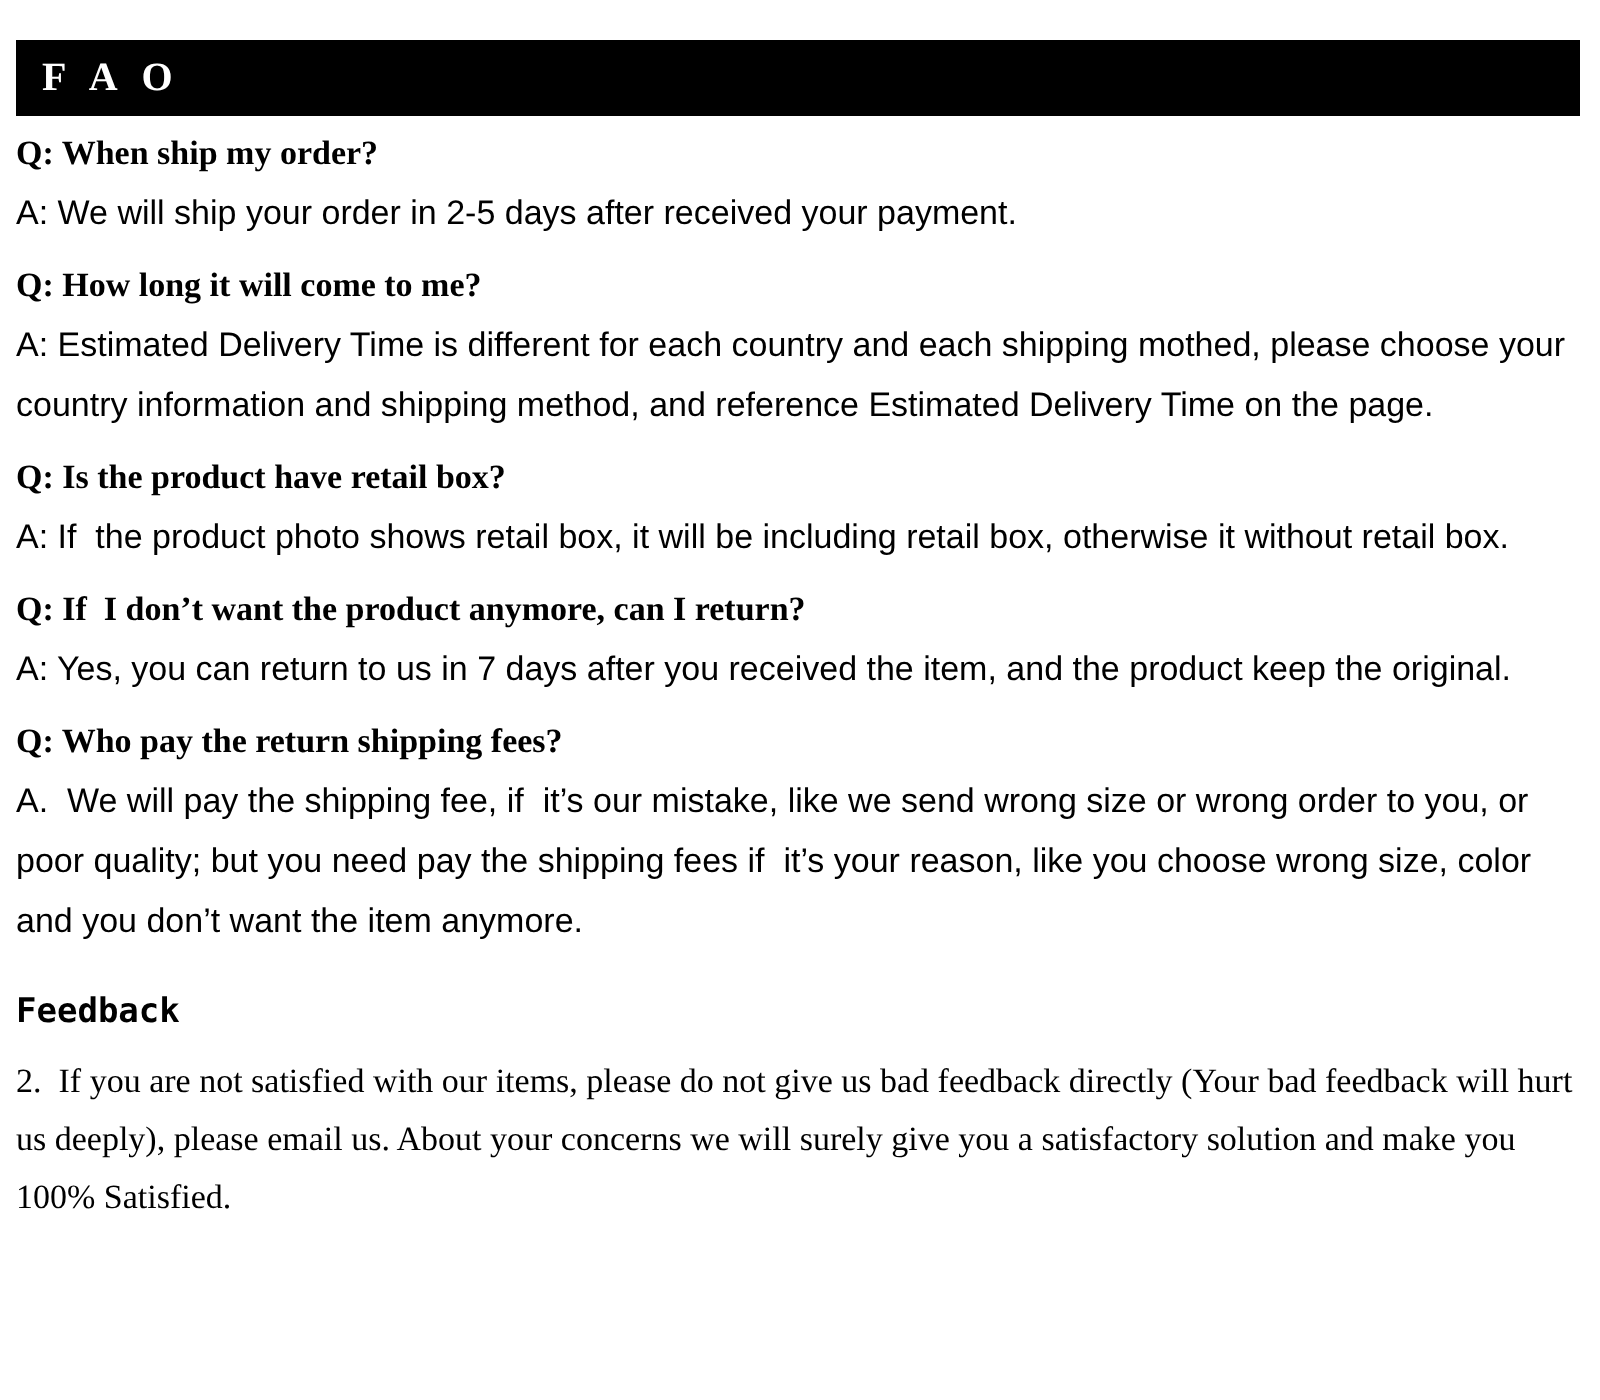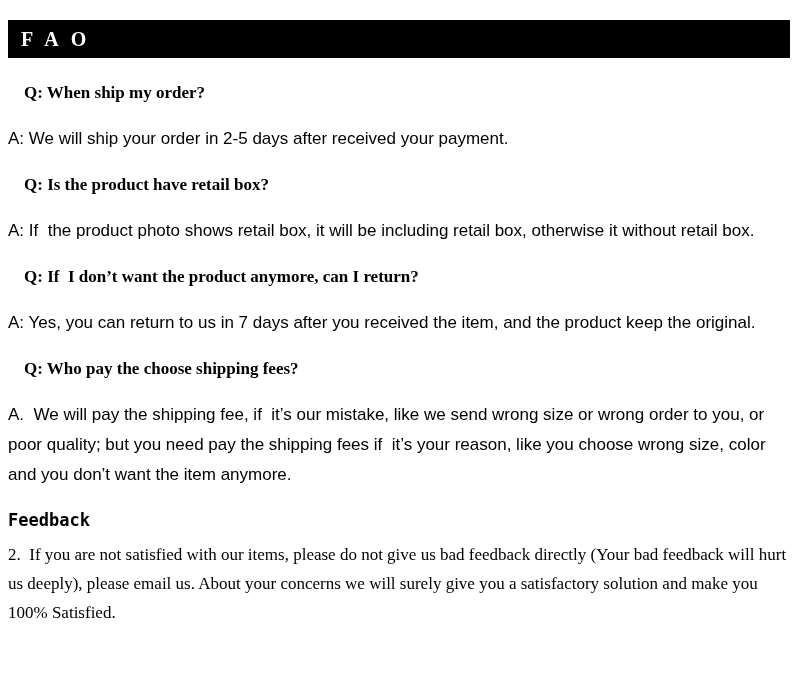--- a/index.html
+++ b/index.html
@@ -56,21 +56,21 @@
 
   .qa-block {
     margin: 0 0 6px 0;
   }
 
   .q-line {
     font-family: "Liberation Serif", "DejaVu Serif", serif;
     font-weight: bold;
     font-size: 17px;
     line-height: 30px;
-    margin: 16px;
+    margin: 0;
     white-space: pre-wrap;
   }
 
   .a-line {
     font-family: Liberation Sans, sans-serif;
     font-weight: normal;
     font-size: 17px;
     line-height: 30px;
     margin: 0;
     white-space: pre-wrap;
@@ -109,33 +109,37 @@
     <span class="banner-title">F A O</span>
   </div>
 
   <div class="content">
 
     <div class="qa-block">
       <p class="q-line">Q: When ship my order?</p>
       <p class="a-line">A: We will ship your order in 2-5 days after received your payment.</p>
     </div>
 
+    <div class="qa-block">
+      <p class="q-line">Q: How long it will come to me?</p>
+      <p class="a-line">A: Estimated Delivery Time is different for each country and each shipping mothed, please choose your country information and shipping method, and reference Estimated Delivery Time on the page.</p>
+    </div>
 
     <div class="qa-block">
       <p class="q-line">Q: Is the product have retail box?</p>
       <p class="a-line">A: If  the product photo shows retail box, it will be including retail box, otherwise it without retail box.</p>
     </div>
 
     <div class="qa-block">
       <p class="q-line">Q: If  I don’t want the product anymore, can I return?</p>
       <p class="a-line">A: Yes, you can return to us in 7 days after you received the item, and the product keep the original.</p>
     </div>
 
     <div class="qa-block">
-      <p class="q-line">Q: Who pay the choose shipping fees?</p>
+      <p class="q-line">Q: Who pay the return shipping fees?</p>
       <p class="a-line">A.  We will pay the shipping fee, if  it’s our mistake, like we send wrong size or wrong order to you, or poor quality; but you need pay the shipping fees if  it’s your reason, like you choose wrong size, color and you don’t want the item anymore.</p>
     </div>
 
     <div class="section section-feedback">
       <p class="section-heading">Feedback</p>
       <p class="section-para">2.  If you are not satisfied with our items, please do not give us bad feedback directly (Your bad feedback will hurt us deeply), please email us. About your concerns we will surely give you a satisfactory solution and make you 100% Satisfied.</p>
     </div>
 
   </div>
 </div>

